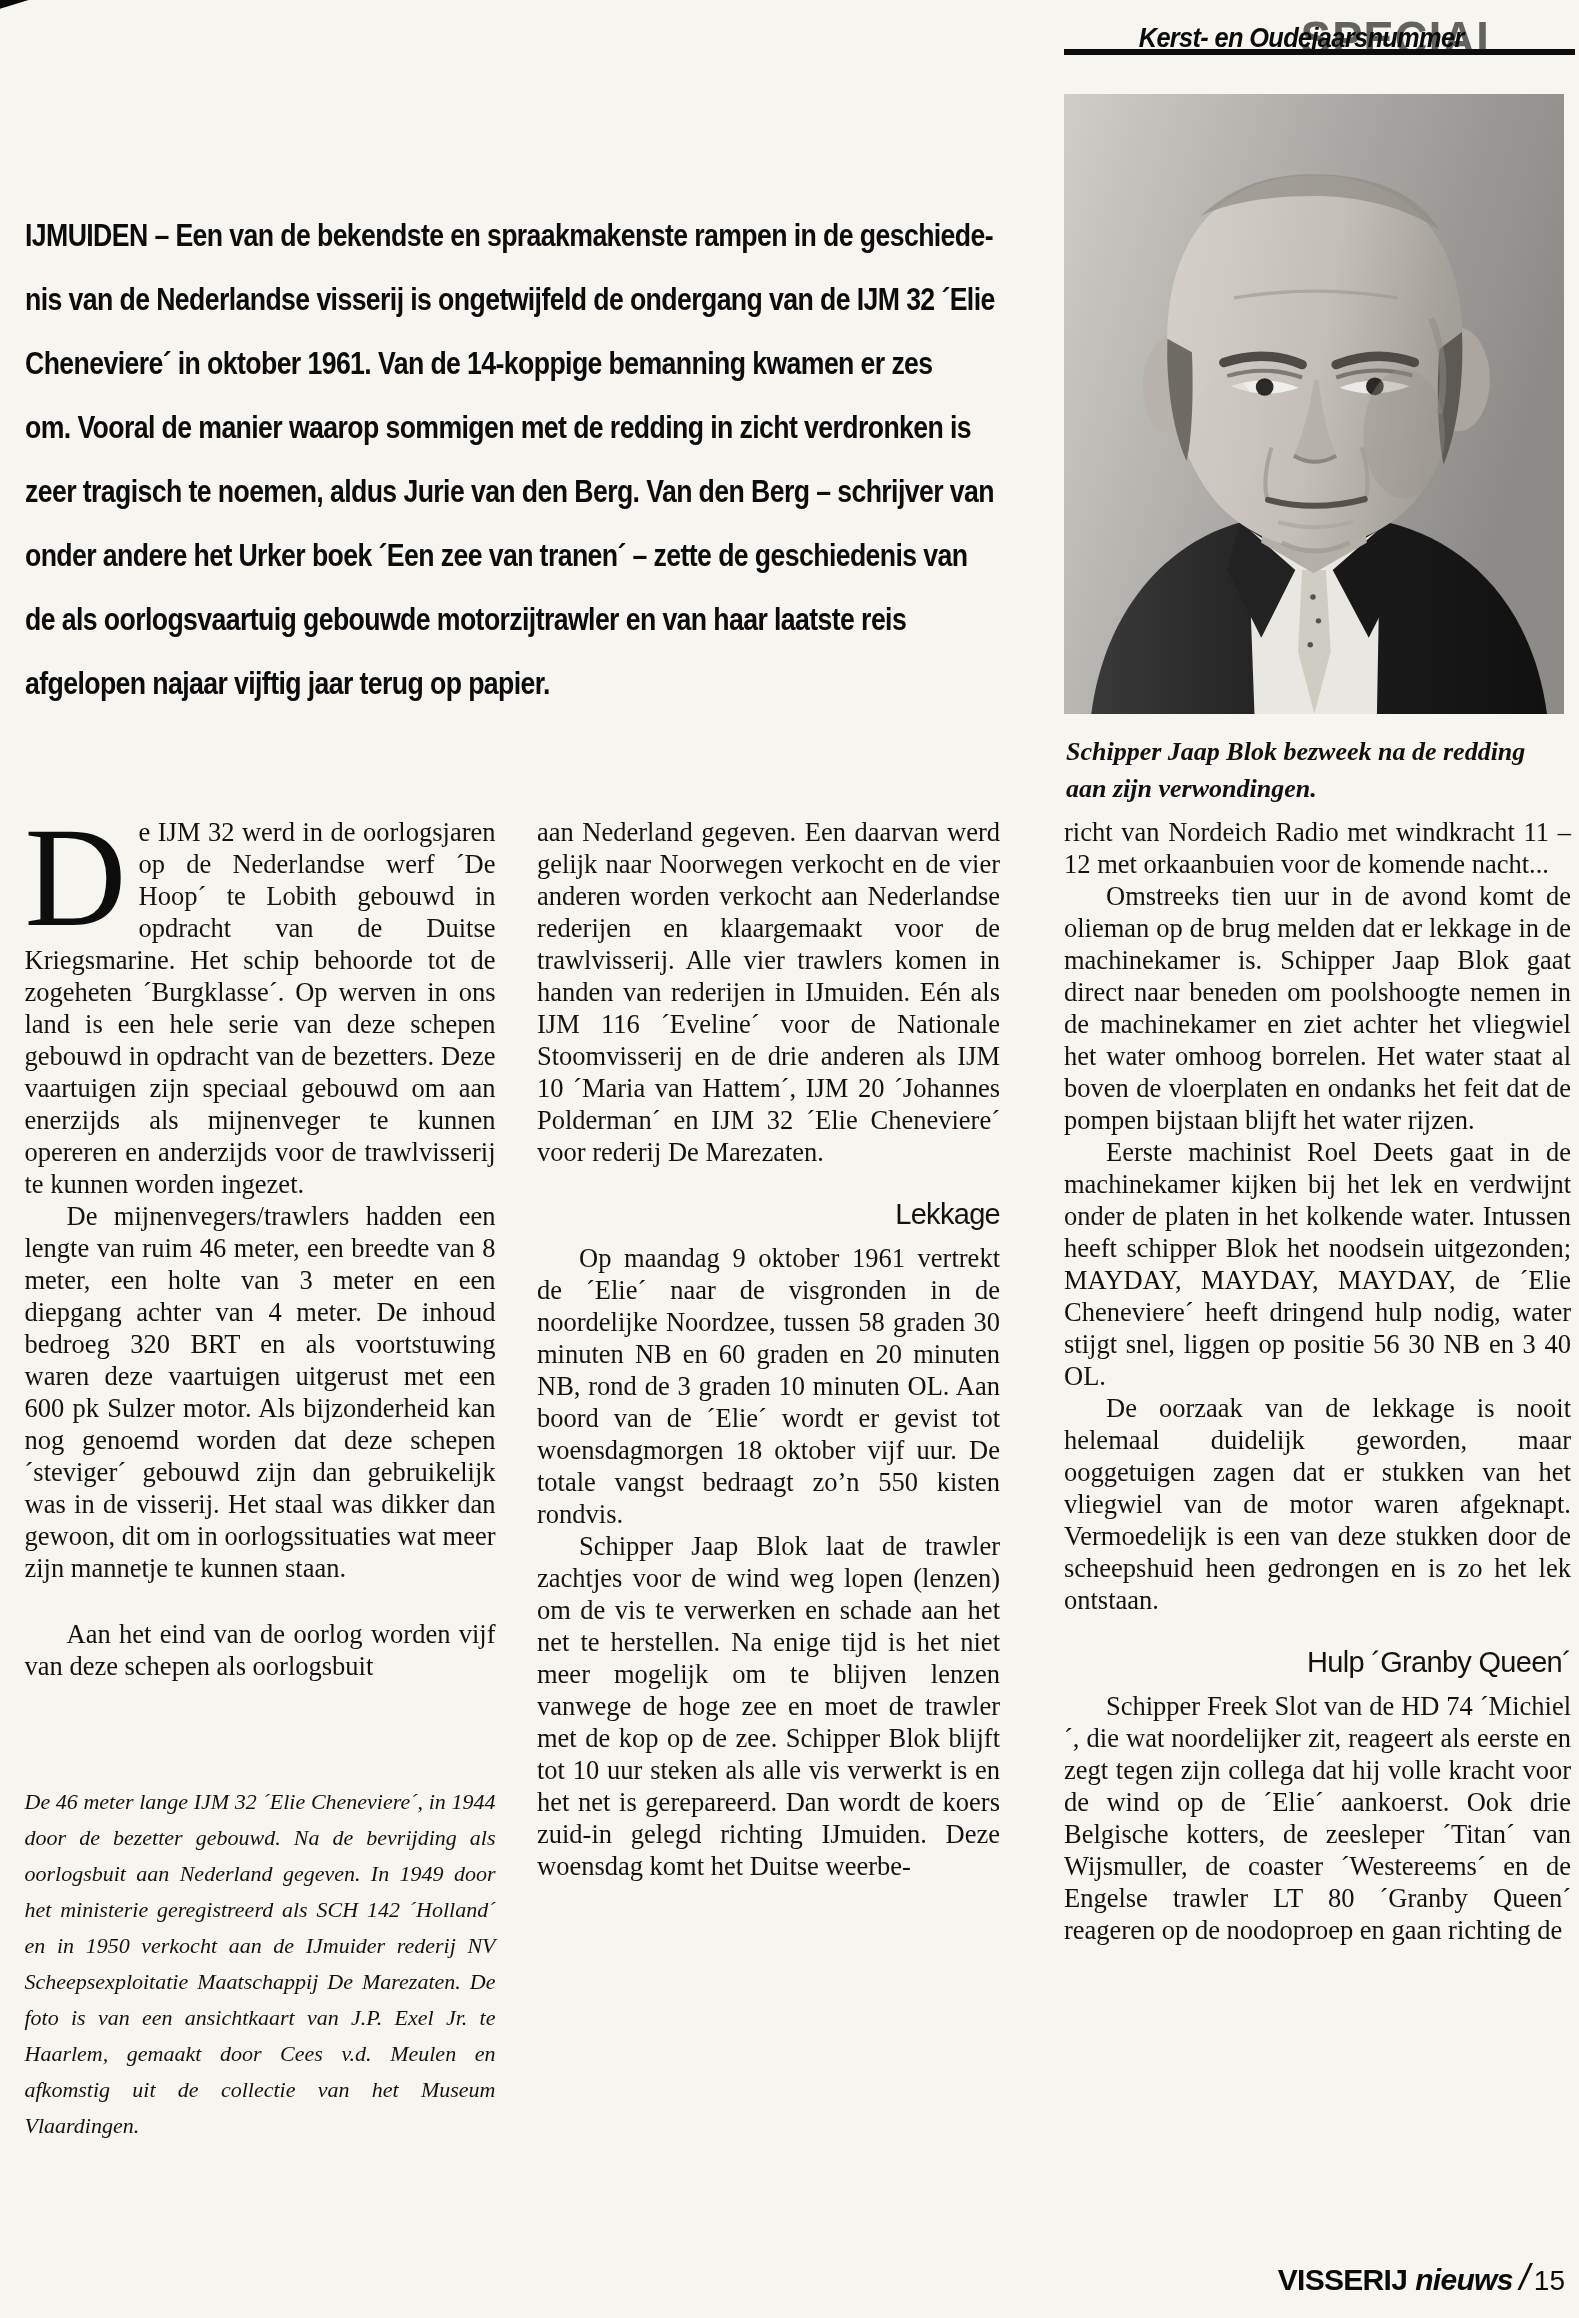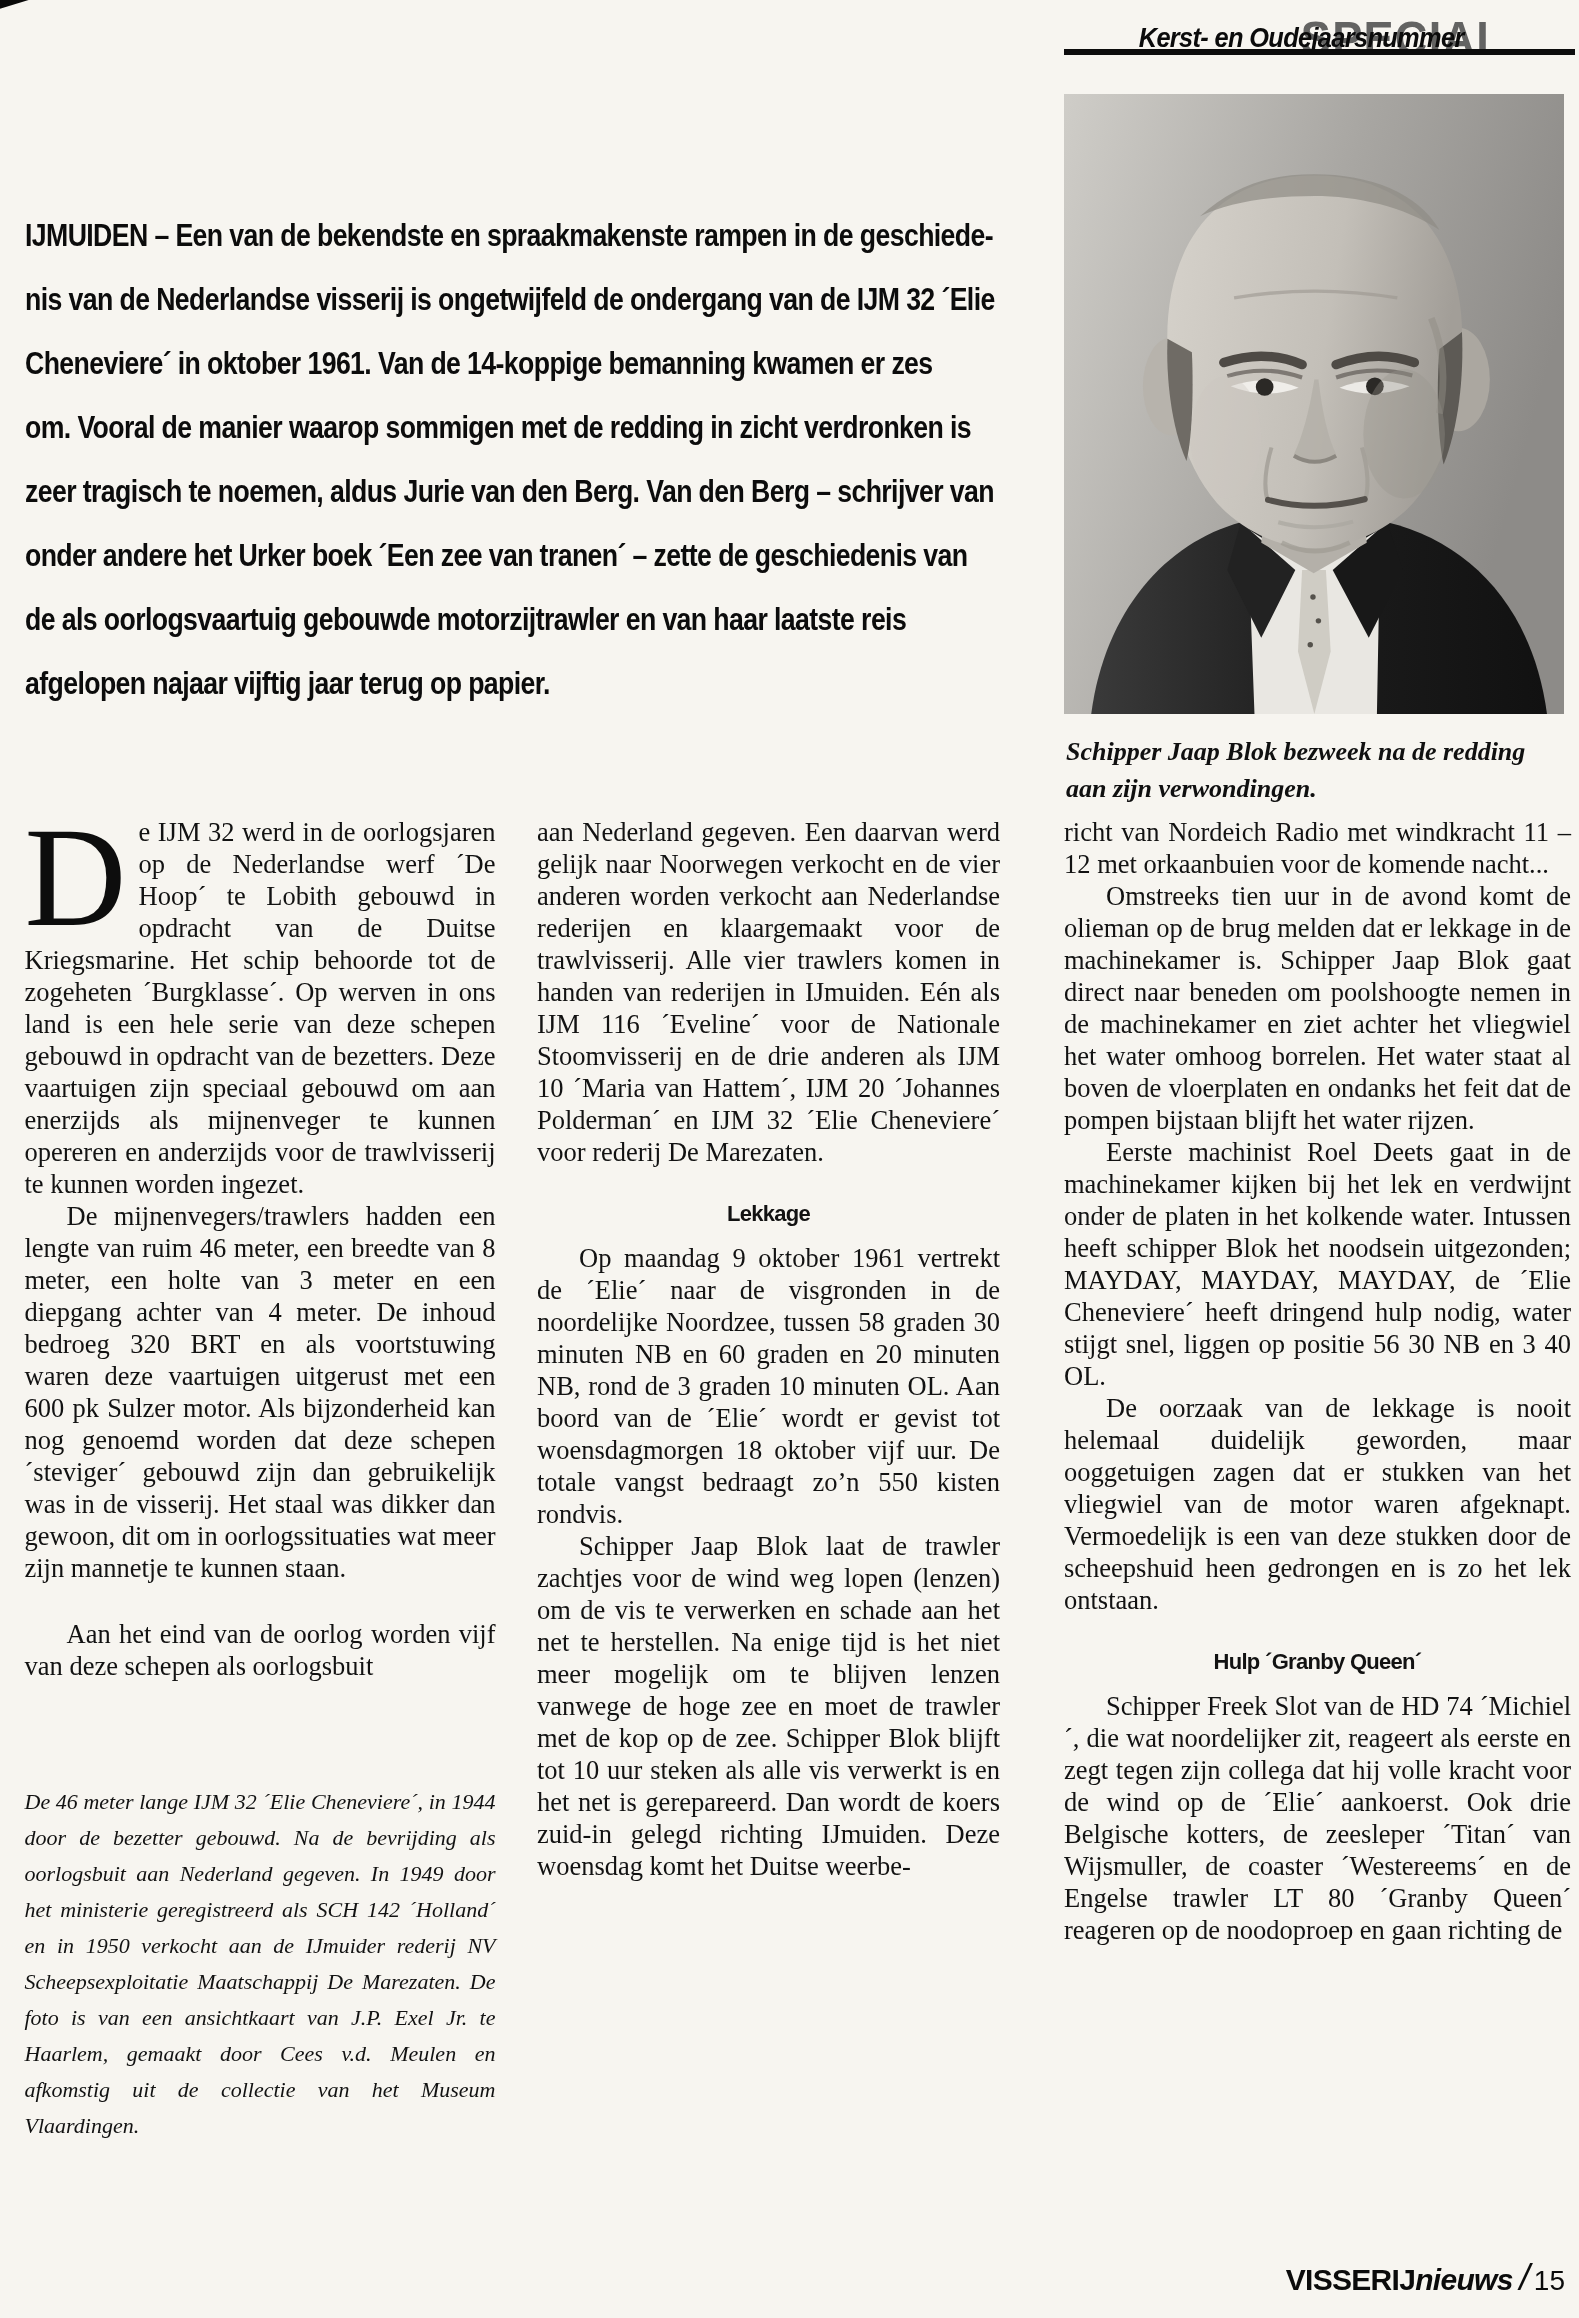--- a/index.html
+++ b/index.html
@@ -71,37 +71,37 @@
   .gap-before{margin-top:34px !important;}
   .dropcap{
     float:left;
     font-family:"Liberation Serif", serif;
     font-size:141px;line-height:102px;
     padding:9.5px 12.2px 0 0;
     font-weight:400;color:#0d0d0d;
   }
   .subhead{
     font-family:"Liberation Sans", sans-serif;
-    font-weight:700;font-size:22px;line-height:32px;
+    font-weight:400;font-size:29px;line-height:32px;
     margin:30px 0 12.2px 0 !important;
-    text-align:center;letter-spacing:-0.7px;
+    text-align:right;letter-spacing:-0.7px;
   }
   .pic-caption{
     margin-top:102px !important;
     font-style:italic;font-size:22px;line-height:36px;
     text-align:justify;
   }
   
   .footer{
     position:absolute;right:15px;top:2257px;
     font-family:"Liberation Sans", sans-serif;
     font-size:30px;color:#0b0b0b;white-space:nowrap;
   }
   .footer .caps{font-weight:700;letter-spacing:-0.7px;}
-  .footer .low{font-weight:700;font-style:italic;letter-spacing:-0.7px;}
+  .footer .low{font-weight:700;font-style:italic;letter-spacing:-0.7px;padding-left:8px;}
   .footer .slash{font-weight:400;font-size:37px;font-style:italic;padding:0 4.1px 0 6.8px;}
   .footer .num{font-weight:400;font-size:28px;}
 </style>
 </head>
 <body>
 
 <div class="corner-mark"></div>
 
 <div class="special">SPECIAL</div>
 <div class="kicker">Kerst- en Oudejaarsnummer</div>

